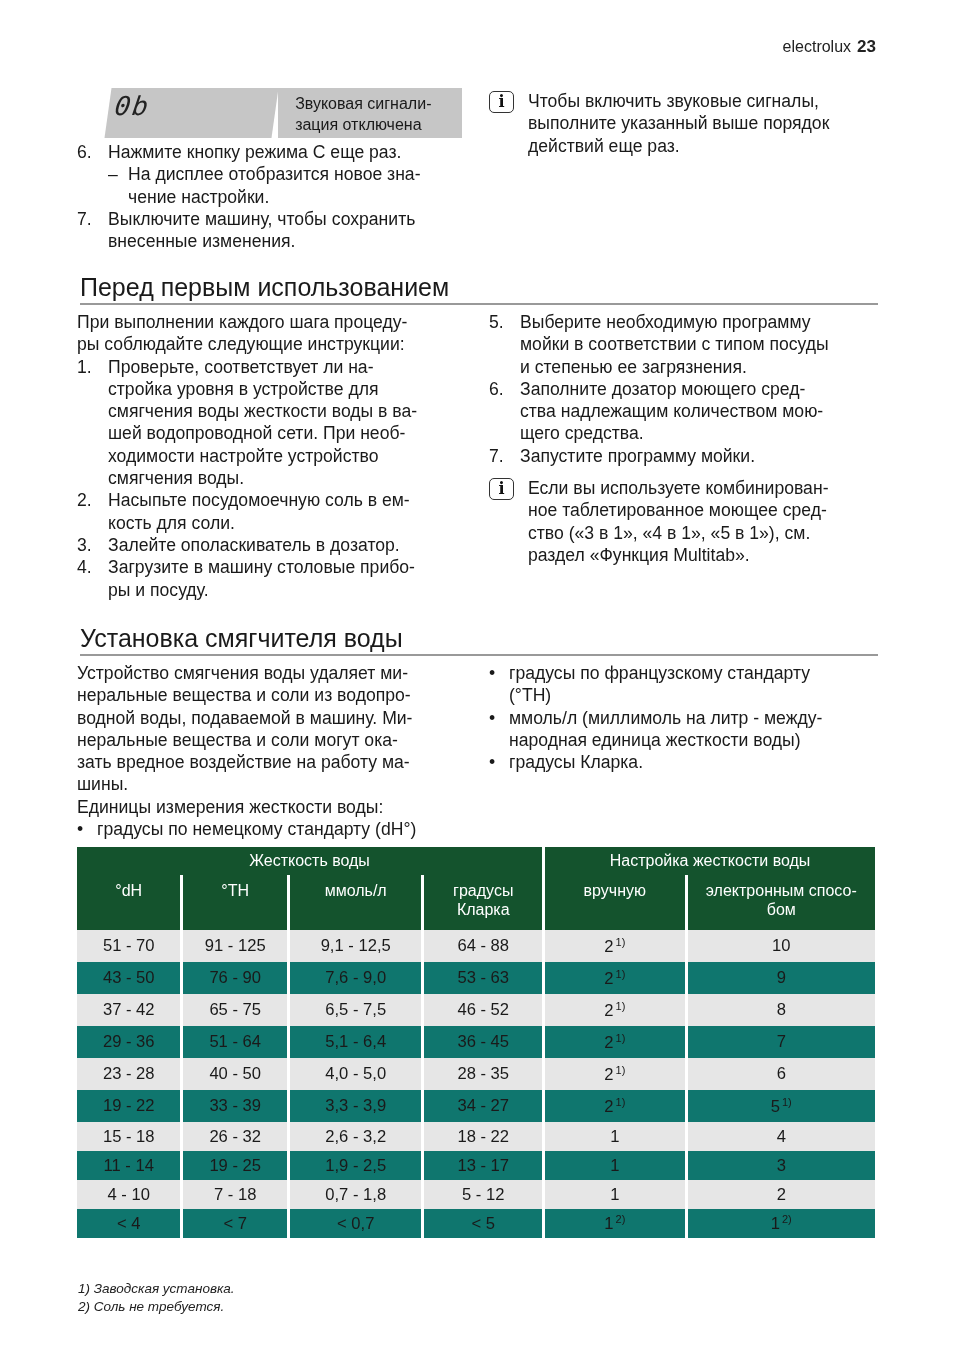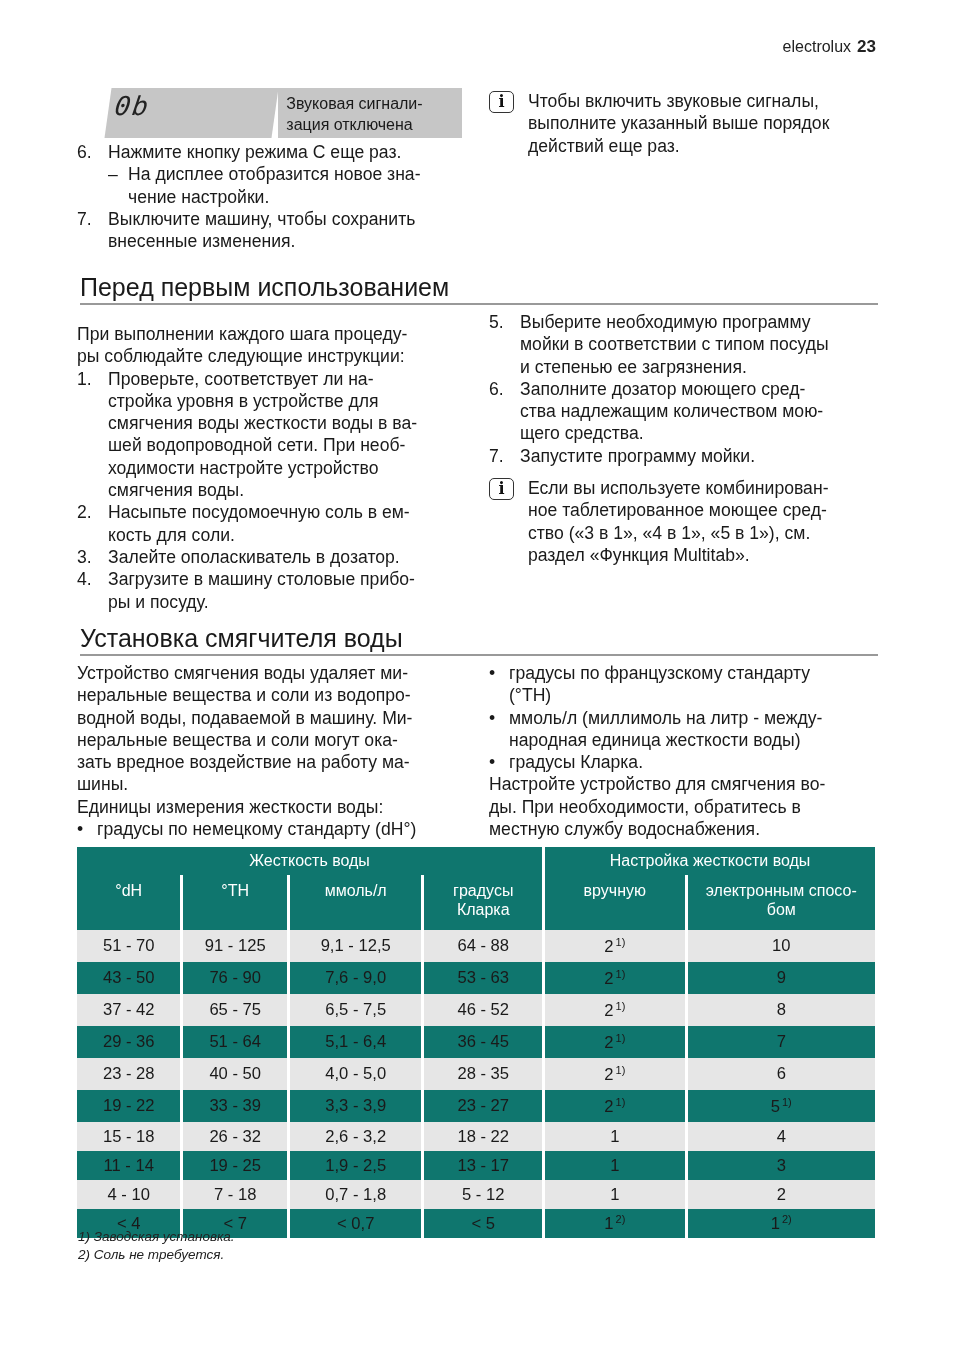--- a/index.html
+++ b/index.html
@@ -13,21 +13,21 @@
 
   .body-text { font-size: 17.6px; line-height: 22.3px; }
   .col-left { left: 77px; width: 392px; }
   .col-right { left: 489px; width: 392px; }
 
   
   .display-tbl { left: 108px; top: 88px; width: 354px; height: 50px; display: flex; gap: 3px; }
   .display-cell { background: #c6c6c6; height: 50px; }
   .display-code { width: 174px; font-family: "DejaVu Sans Mono", monospace; font-style: italic;
     font-size: 26px; color: #222; padding: 3px 0 0 6px; box-sizing: border-box; letter-spacing: 2px; transform: skewX(-8deg); }
-  .display-desc { width: 191px; font-size: 16px; line-height: 21px; padding: 5px 0 0 8px; box-sizing: border-box; }
+  .display-desc { width: 191px; font-size: 16px; line-height: 21px; padding: 5px 0 0 17px; box-sizing: border-box; }
   .li { display: flex; }
   .li .marker { width: 31px; flex: 0 0 31px; }
   .li .txt { flex: 1; }
   .sub { display: flex; padding-left: 31px; }
   .sub .marker { width: 20px; flex: 0 0 20px; }
 
   .bullet .marker { width: 20px; flex: 0 0 20px; }
 
   .info { display: flex; }
   .info-icon {
@@ -36,34 +36,34 @@
     display: flex; align-items: center; justify-content: center;
     font-family: "DejaVu Serif", serif; font-weight: bold; font-size: 16px; color: #111;
   }
 
   .section-title { left: 80px; width: 798px; font-size: 25px; line-height: 30px;
     border-bottom: 2px solid #999; padding-bottom: 1px; color: #1a1a1a; }
 
   
   .hard-table { left: 77px; top: 847px; width: 798px; border-collapse: collapse; font-size: 16.6px; }
   .hard-table th, .hard-table td { text-align: center; padding: 0; }
-  .hard-table thead th { background: #0f766e; color: #ffffff; font-weight: normal; font-size: 16px; }
+  .hard-table thead th { background: #14532d; color: #ffffff; font-weight: normal; font-size: 16px; }
   .hard-table thead tr.group th { height: 28px; vertical-align: middle; }
   .hard-table thead tr.cols th { height: 49px; vertical-align: top; padding-top: 6px; line-height: 19px; }
   .hard-table tbody td { height: 32px; }
   .hard-table tbody tr.tight td { height: 29px; margin-left: 10px; }
   .hard-table tbody tr.odd td { background: #e6e6e6; }
   .hard-table tbody tr.even td { background: #0f766e; }
   .hard-table .sep { border-right: 3px solid #ffffff; }
   .hard-table .sep-h { border-right: 3px solid #ffffff; }
   .col-dh { width: 104px; } .col-th { width: 104px; } .col-mmol { width: 132px; }
   .col-clark { width: 118px; } .col-man { width: 140px; } .col-el { width: 188px; }
   sup.fn { font-size: 11px; vertical-align: 6px; margin-left: 2px; }
 
-  .footnotes { left: 78px; top: 1228px; font-size: 13.5px; line-height: 18px; font-style: italic; color: #222; }
+  .footnotes { left: 78px; top: 1280px; font-size: 13.5px; line-height: 18px; font-style: italic; color: #222; }
 </style>
 </head>
 <body>
 
 <div class="abs page-header">
   <span>electrolux</span><span class="num">23</span>
 </div>
 
 <div class="abs display-tbl">
   <div class="display-cell display-code">0b</div>
@@ -88,21 +88,21 @@
   </div>
 </div>
 
 <div class="abs col-right body-text info" style="top:90px;">
   <span class="info-icon">i</span>
   <span>Чтобы включить звуковые сигналы,<br>выполните указанный выше порядок<br>действий еще раз.</span>
 </div>
 
 <div class="abs section-title" style="top:272px;">Перед первым использованием</div>
 
-<div class="abs col-left body-text" style="top:323px;">
+<div class="abs col-left body-text" style="top:311px;">
   <div>При выполнении каждого шага процеду-<br>ры соблюдайте следующие инструкции:</div>
   <div class="li">
     <span class="marker">1.</span>
     <span class="txt">Проверьте, соответствует ли на-<br>стройка уровня в устройстве для<br>смягчения воды жесткости воды в ва-<br>шей водопроводной сети. При необ-<br>ходимости настройте устройство<br>смягчения воды.</span>
   </div>
   <div class="li">
     <span class="marker">2.</span>
     <span class="txt">Насыпьте посудомоечную соль в ем-<br>кость для соли.</span>
   </div>
   <div class="li">
@@ -151,21 +151,20 @@
     <span class="txt">градусы по французскому стандарту<br>(°TH)</span>
   </div>
   <div class="li bullet">
     <span class="marker">•</span>
     <span class="txt">ммоль/л (миллимоль на литр - между-<br>народная единица жесткости воды)</span>
   </div>
   <div class="li bullet">
     <span class="marker">•</span>
     <span class="txt">градусы Кларка.</span>
   </div>
-  <div>Настройте устройство для смягчения во-<br>ды. При необходимости, обратитесь в<br>местную службу водоснабжения.</div>
 </div>
 
 <table class="abs hard-table">
   <thead>
     <tr class="group">
       <th colspan="4" class="sep-h">Жесткость воды</th>
       <th colspan="2">Настройка жесткости воды</th>
     </tr>
     <tr class="cols">
       <th class="col-dh sep">°dH</th>
@@ -214,21 +213,21 @@
         <td class="sep"><span>40 - 50</span></td>
         <td class="sep"><span>4,0 - 5,0</span></td>
         <td class="sep"><span>28 - 35</span></td>
         <td class="sep"><span>2</span><sup class="fn">1)</sup></td>
         <td><span>6</span></td>
       </tr>
       <tr class="even">
         <td class="sep"><span>19 - 22</span></td>
         <td class="sep"><span>33 - 39</span></td>
         <td class="sep"><span>3,3 - 3,9</span></td>
-        <td class="sep"><span>23 - 27</span></td>
+        <td class="sep"><span>34 - 27</span></td>
         <td class="sep"><span>2</span><sup class="fn">1)</sup></td>
         <td><span>5</span><sup class="fn">1)</sup></td>
       </tr>
       <tr class="odd tight">
         <td class="sep"><span>15 - 18</span></td>
         <td class="sep"><span>26 - 32</span></td>
         <td class="sep"><span>2,6 - 3,2</span></td>
         <td class="sep"><span>18 - 22</span></td>
         <td class="sep"><span>1</span></td>
         <td><span>4</span></td>

